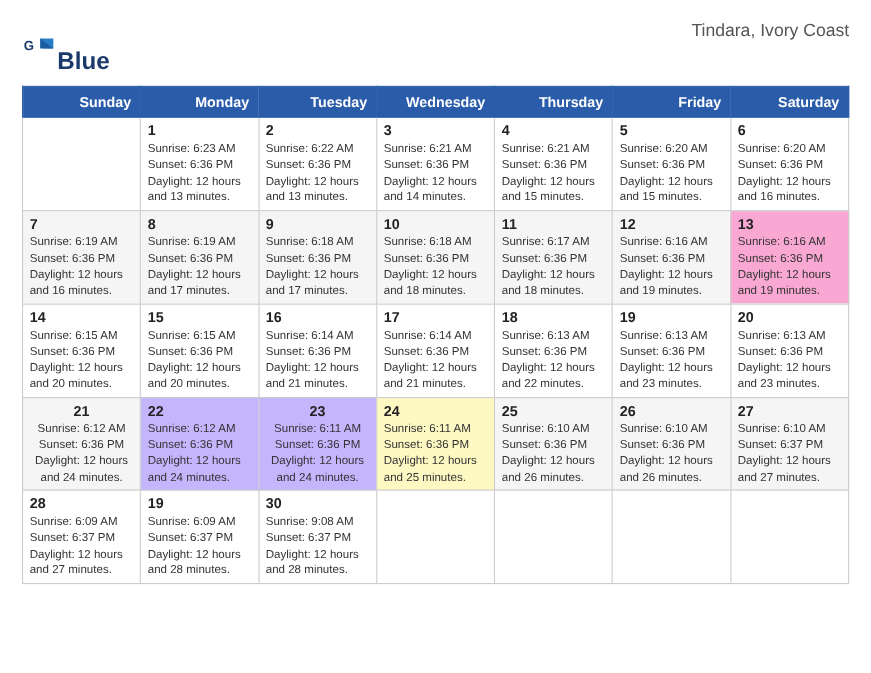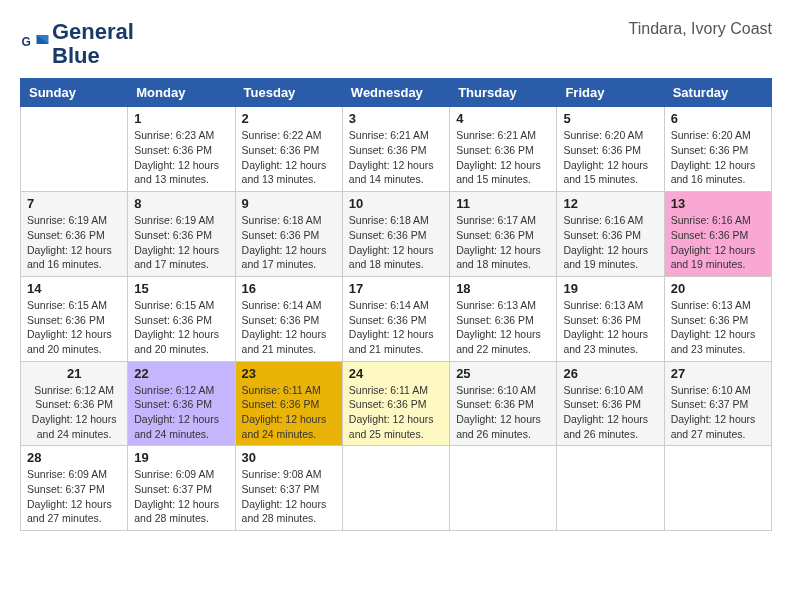--- a/index.html
+++ b/index.html
@@ -47,21 +47,21 @@
       color: #555;
     }
     .calendar {
       width: 100%;
       border-collapse: collapse;
       font-size: 11px;
     }
     .calendar th {
       background: #2a5caa;
       color: #fff;
-      text-align: left;
+      text-align: right;
       padding: 6px 8px;
       font-size: 13px;
       font-weight: bold;
       border: 1px solid #2a5caa;
     }
     .calendar td {
       vertical-align: top;
       border: 1px solid #ccc;
       padding: 4px 6px;
       width: calc(100% / 7);
@@ -93,21 +93,21 @@
 <div class="header">
   <div class="logo">
     <svg class="logo-icon" viewBox="0 0 40 40">
       <rect x="0" y="0" width="40" height="40" rx="3" fill="#fff"></rect>
       <text x="2" y="22" font-size="16" font-weight="bold" fill="#1a3a6b" font-family="Arial">G</text>
       <polygon points="22,8 38,8 38,20 26,20" fill="#2a7dc4"></polygon>
       <polygon points="22,8 38,20 22,20" fill="#1a5fa0"></polygon>
     </svg>
     <div>
       <div class="logo-text">
-        <span>General</span><br>
+        <br>
         <span>Blue</span>
       </div>
     </div>
   </div>
   <div class="title-block">
     <div class="subtitle">Tindara, Ivory Coast</div>
   </div>
 </div>
 
 <table class="calendar">
@@ -256,21 +256,21 @@
           <div class="day-info" style="white-space: pre-line;">Sunrise: 6:12 AM
 Sunset: 6:36 PM
 Daylight: 12 hours and 24 minutes.</div>
         </td>
         <td style="background: #c4b5fd;">
           <span class="day-num">22</span>
           <div class="day-info" style="white-space: pre-line;">Sunrise: 6:12 AM
 Sunset: 6:36 PM
 Daylight: 12 hours and 24 minutes.</div>
         </td>
-        <td style="background: #eab308;">
+        <td style="background: #c4b5fd; text-align: center;">
           <span class="day-num">23</span>
           <div class="day-info" style="white-space: pre-line;">Sunrise: 6:11 AM
 Sunset: 6:36 PM
 Daylight: 12 hours and 24 minutes.</div>
         </td>
         <td style="background: #fef9c3;">
           <span class="day-num">24</span>
           <div class="day-info" style="white-space: pre-line;">Sunrise: 6:11 AM
 Sunset: 6:36 PM
 Daylight: 12 hours and 25 minutes.</div>

